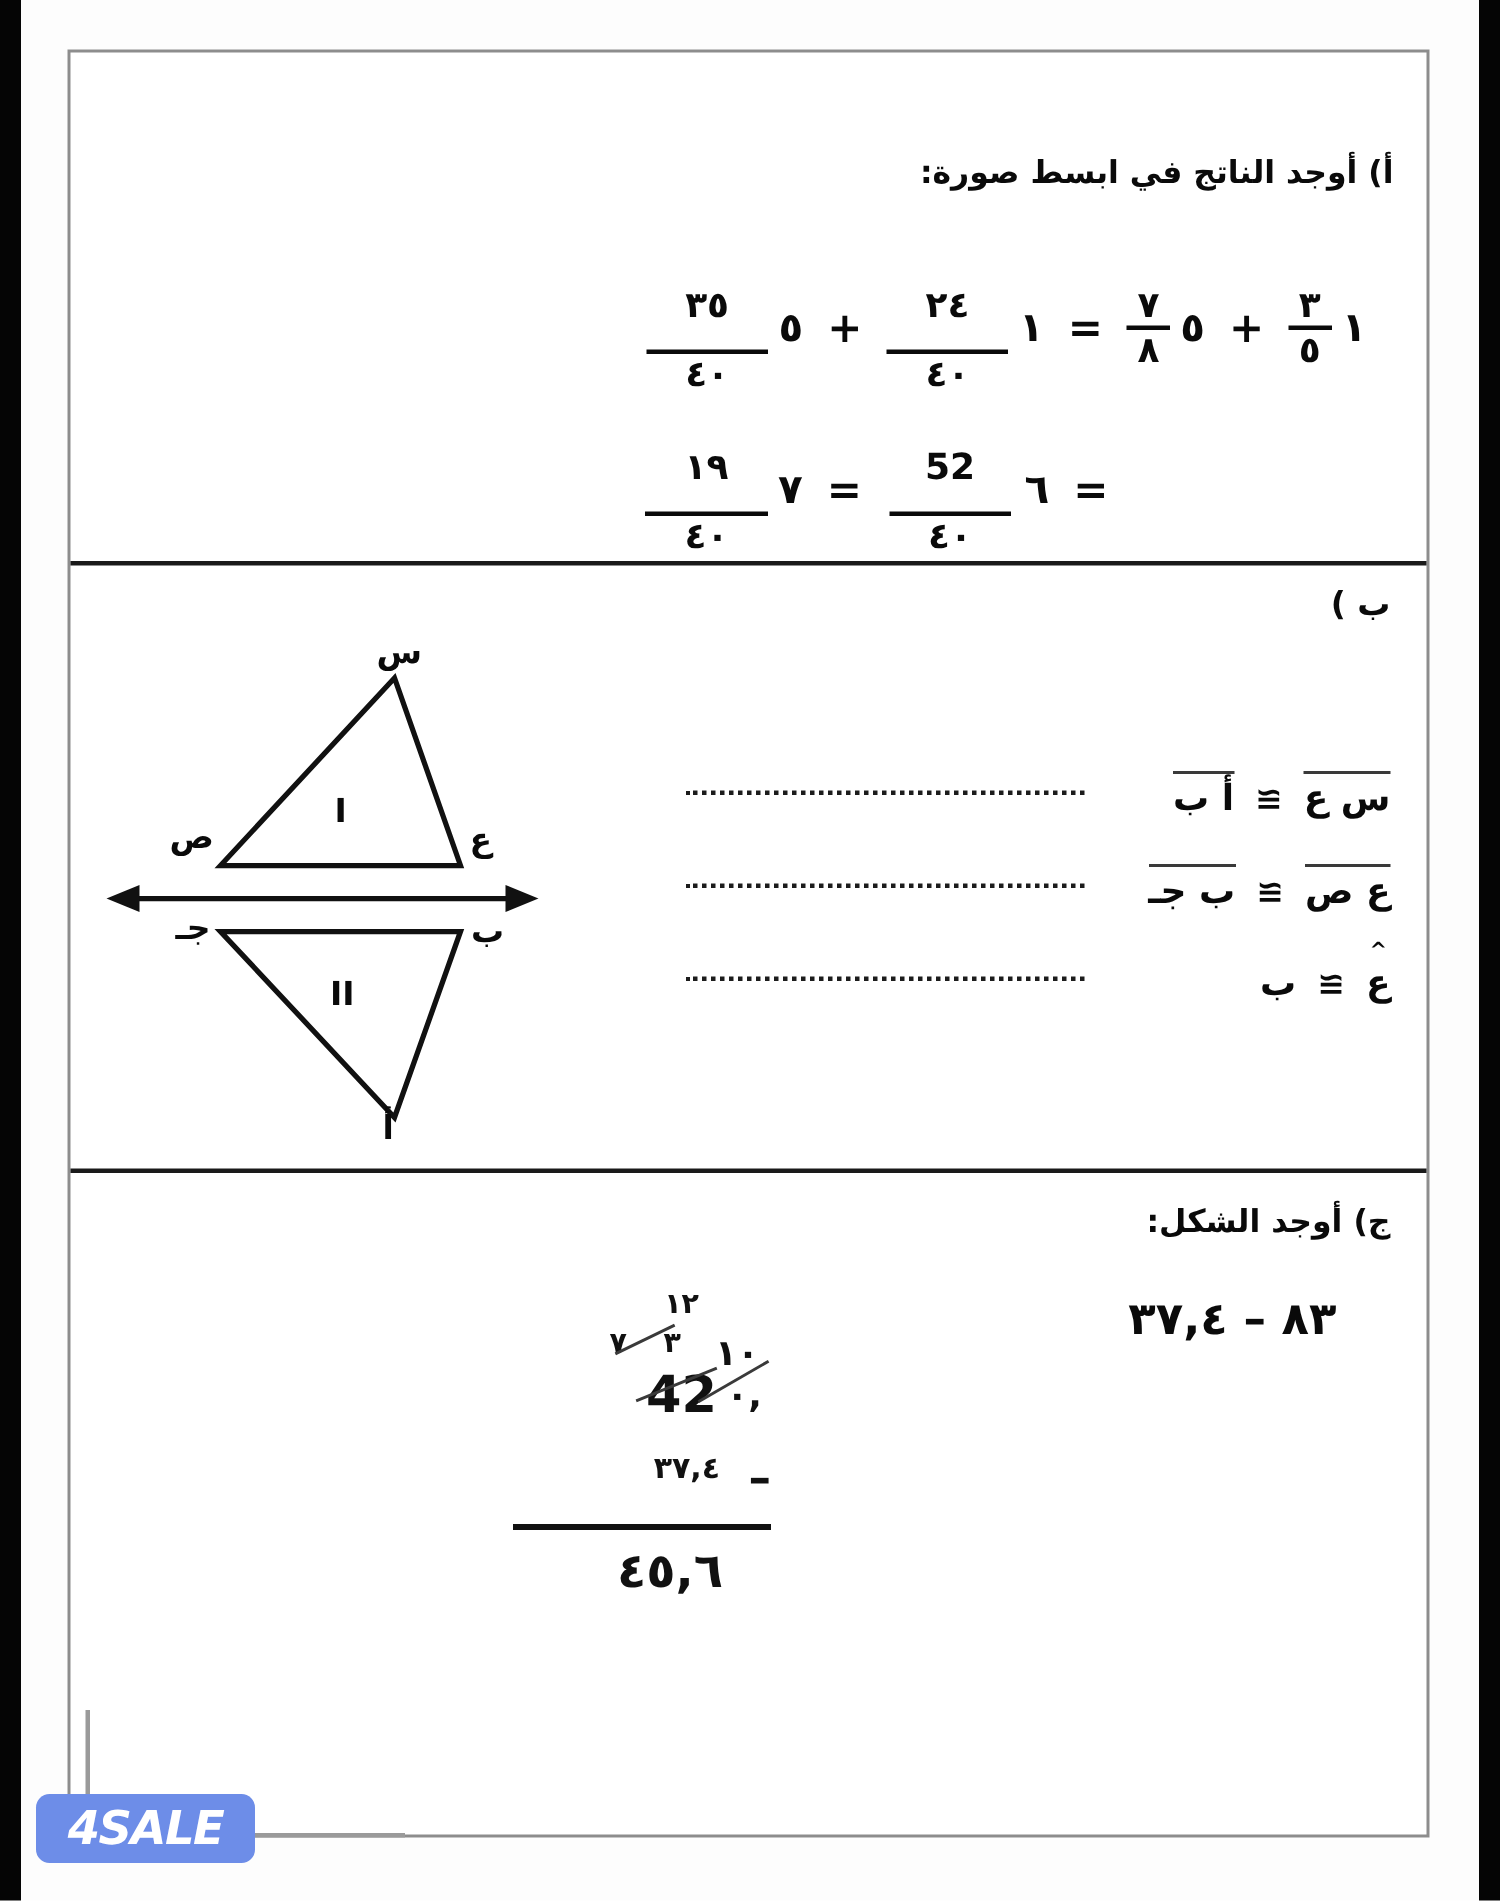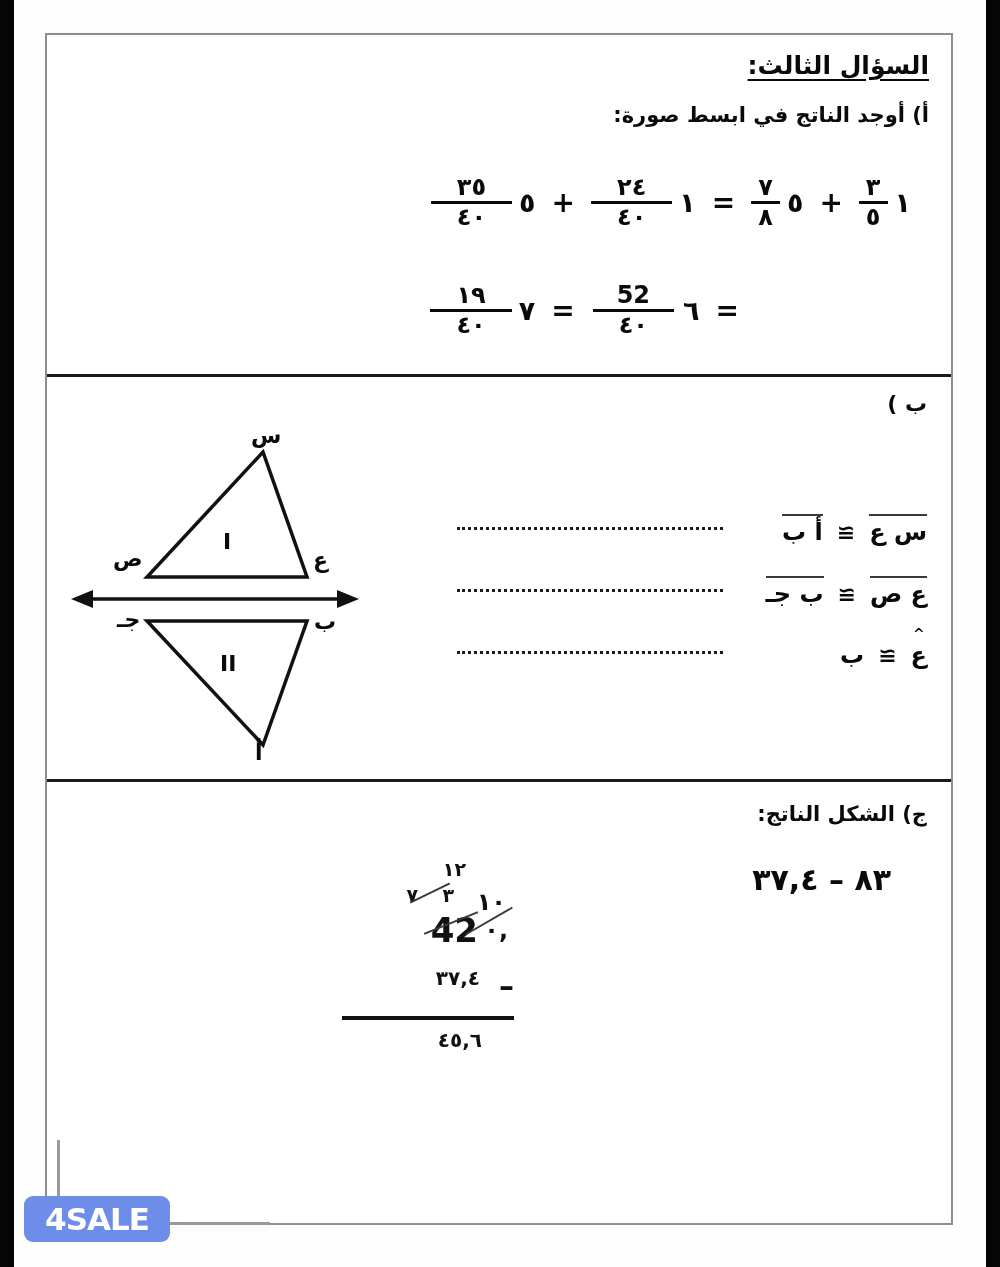--- a/index.html
+++ b/index.html
@@ -106,21 +106,21 @@
   .whole { font-size: 27px; line-height: 1; }
   .frac {
     display: inline-flex;
     flex-direction: column;
     align-items: center;
     line-height: 1.06;
     font-size: 24px;
   }
   .frac .num { padding: 0 7px 1px 7px; }
   .frac .den { padding: 1px 7px 0 7px; border-top: 3px solid #0a0a0a; }
-  .frac.wide .num, .frac.wide .den { padding-left: 26px; padding-right: 26px; }
+  .frac.wide .num, .frac.wide .den { padding-left: 26px; padding-right: 26px; margin-top: 16px; }
   .op { font-size: 28px; padding: 0 4px; }
 
   
   .q-part-b {
     position: absolute;
     top: 14px;
     right: 24px;
     font-size: 22px;
   }
   .q-b-statement {
@@ -232,21 +232,21 @@
   .hw-subtra  { top: 108px; right: 42px; font-size: 20px; }
   .hw-minus   { top: 110px; right: 8px;  font-size: 30px; }
   .hw-rule {
     position: absolute;
     top: 158px;
     right: 8px;
     width: 172px;
     height: 4px;
     background: #111;
   }
-  .hw-result  { top: 170px; right: 40px; font-size: 20px; letter-spacing: 2px; }
+  .hw-result  { top: 170px; right: 40px; font-size: 32px; letter-spacing: 2px; }
   .strike {
     position: absolute;
     background: #3a3a3a;
     height: 2px;
     transform-origin: center;
   }
   .strike-1 { top: 64px;  right: 42px; width: 58px;  transform: rotate(-22deg); }
   .strike-2 { top: 34px;  right: 70px; width: 44px;  transform: rotate(-26deg); }
   .strike-3 { top: 62px;  right: 6px;  width: 54px;  transform: rotate(-30deg); }
 
@@ -260,41 +260,41 @@
     background: #6d8de8;
     border-radius: 9px;
     display: flex;
     align-items: center;
     justify-content: center;
   }
   .watermark span {
     color: #ffffff;
     font-size: 31px;
     font-weight: bold;
+    font-style: italic;
     letter-spacing: -1px;
     font-family: "DejaVu Sans", "Liberation Sans", sans-serif;
   }
   .wm-line {
     position: absolute;
     background: #9a9a9a;
   }
   .wm-line-v { left: 57px; top: 1140px; width: 3px; height: 62px; }
   .wm-line-h { left: 160px; top: 1222px; width: 110px; height: 3px; }
 </style>
 </head>
 <body>
 
 <div class="edge-strip left"></div>
 <div class="edge-strip right"></div>
 <div class="page-white"></div>
 
 <div class="sheet">
 
   <div class="row row-a">
-    <div class="ar q-title">السؤال الثالث:</div>
     <div class="ar q-part-a">أ) أوجد الناتج في ابسط صورة:</div>
 
     <div class="expr expr-line1">
       <span class="mixed">
         <span class="whole">١</span>
         <span class="frac">
           <span class="num">٣</span>
           <span class="den">٥</span>
         </span>
       </span>
@@ -393,21 +393,21 @@
       <span class="fig-label" style="left:248px; top:119px;">ع</span>
       <span class="fig-label" style="left:52px;  top:178px;">جـ</span>
       <span class="fig-label" style="left:249px; top:180px;">ب</span>
       <span class="fig-label" style="left:190px; top:311px;">أ</span>
       <span class="fig-label" style="left:158px; top:100px;">I</span>
       <span class="fig-label" style="left:155px; top:222px;">II</span>
     </div>
   </div>
 
   <div class="row row-c">
-    <div class="ar q-part-c">ج) الشكل الناتج:</div>
+    <div class="ar q-part-c">ج) أوجد الشكل:</div>
     <div class="c-expression">٨٣ – ٣٧,٤</div>
 
     <div class="handwork">
       <span class="hw hw-carry12">١٢</span>
       <span class="hw hw-carry7">٧</span>
       <span class="hw hw-carry3">٣</span>
       <span class="hw hw-carry10">١٠</span>
       <span class="hw hw-minuend">42</span>
       <span class="hw hw-zero">,٠</span>
       <span class="hw hw-subtra">٣٧,٤</span>

